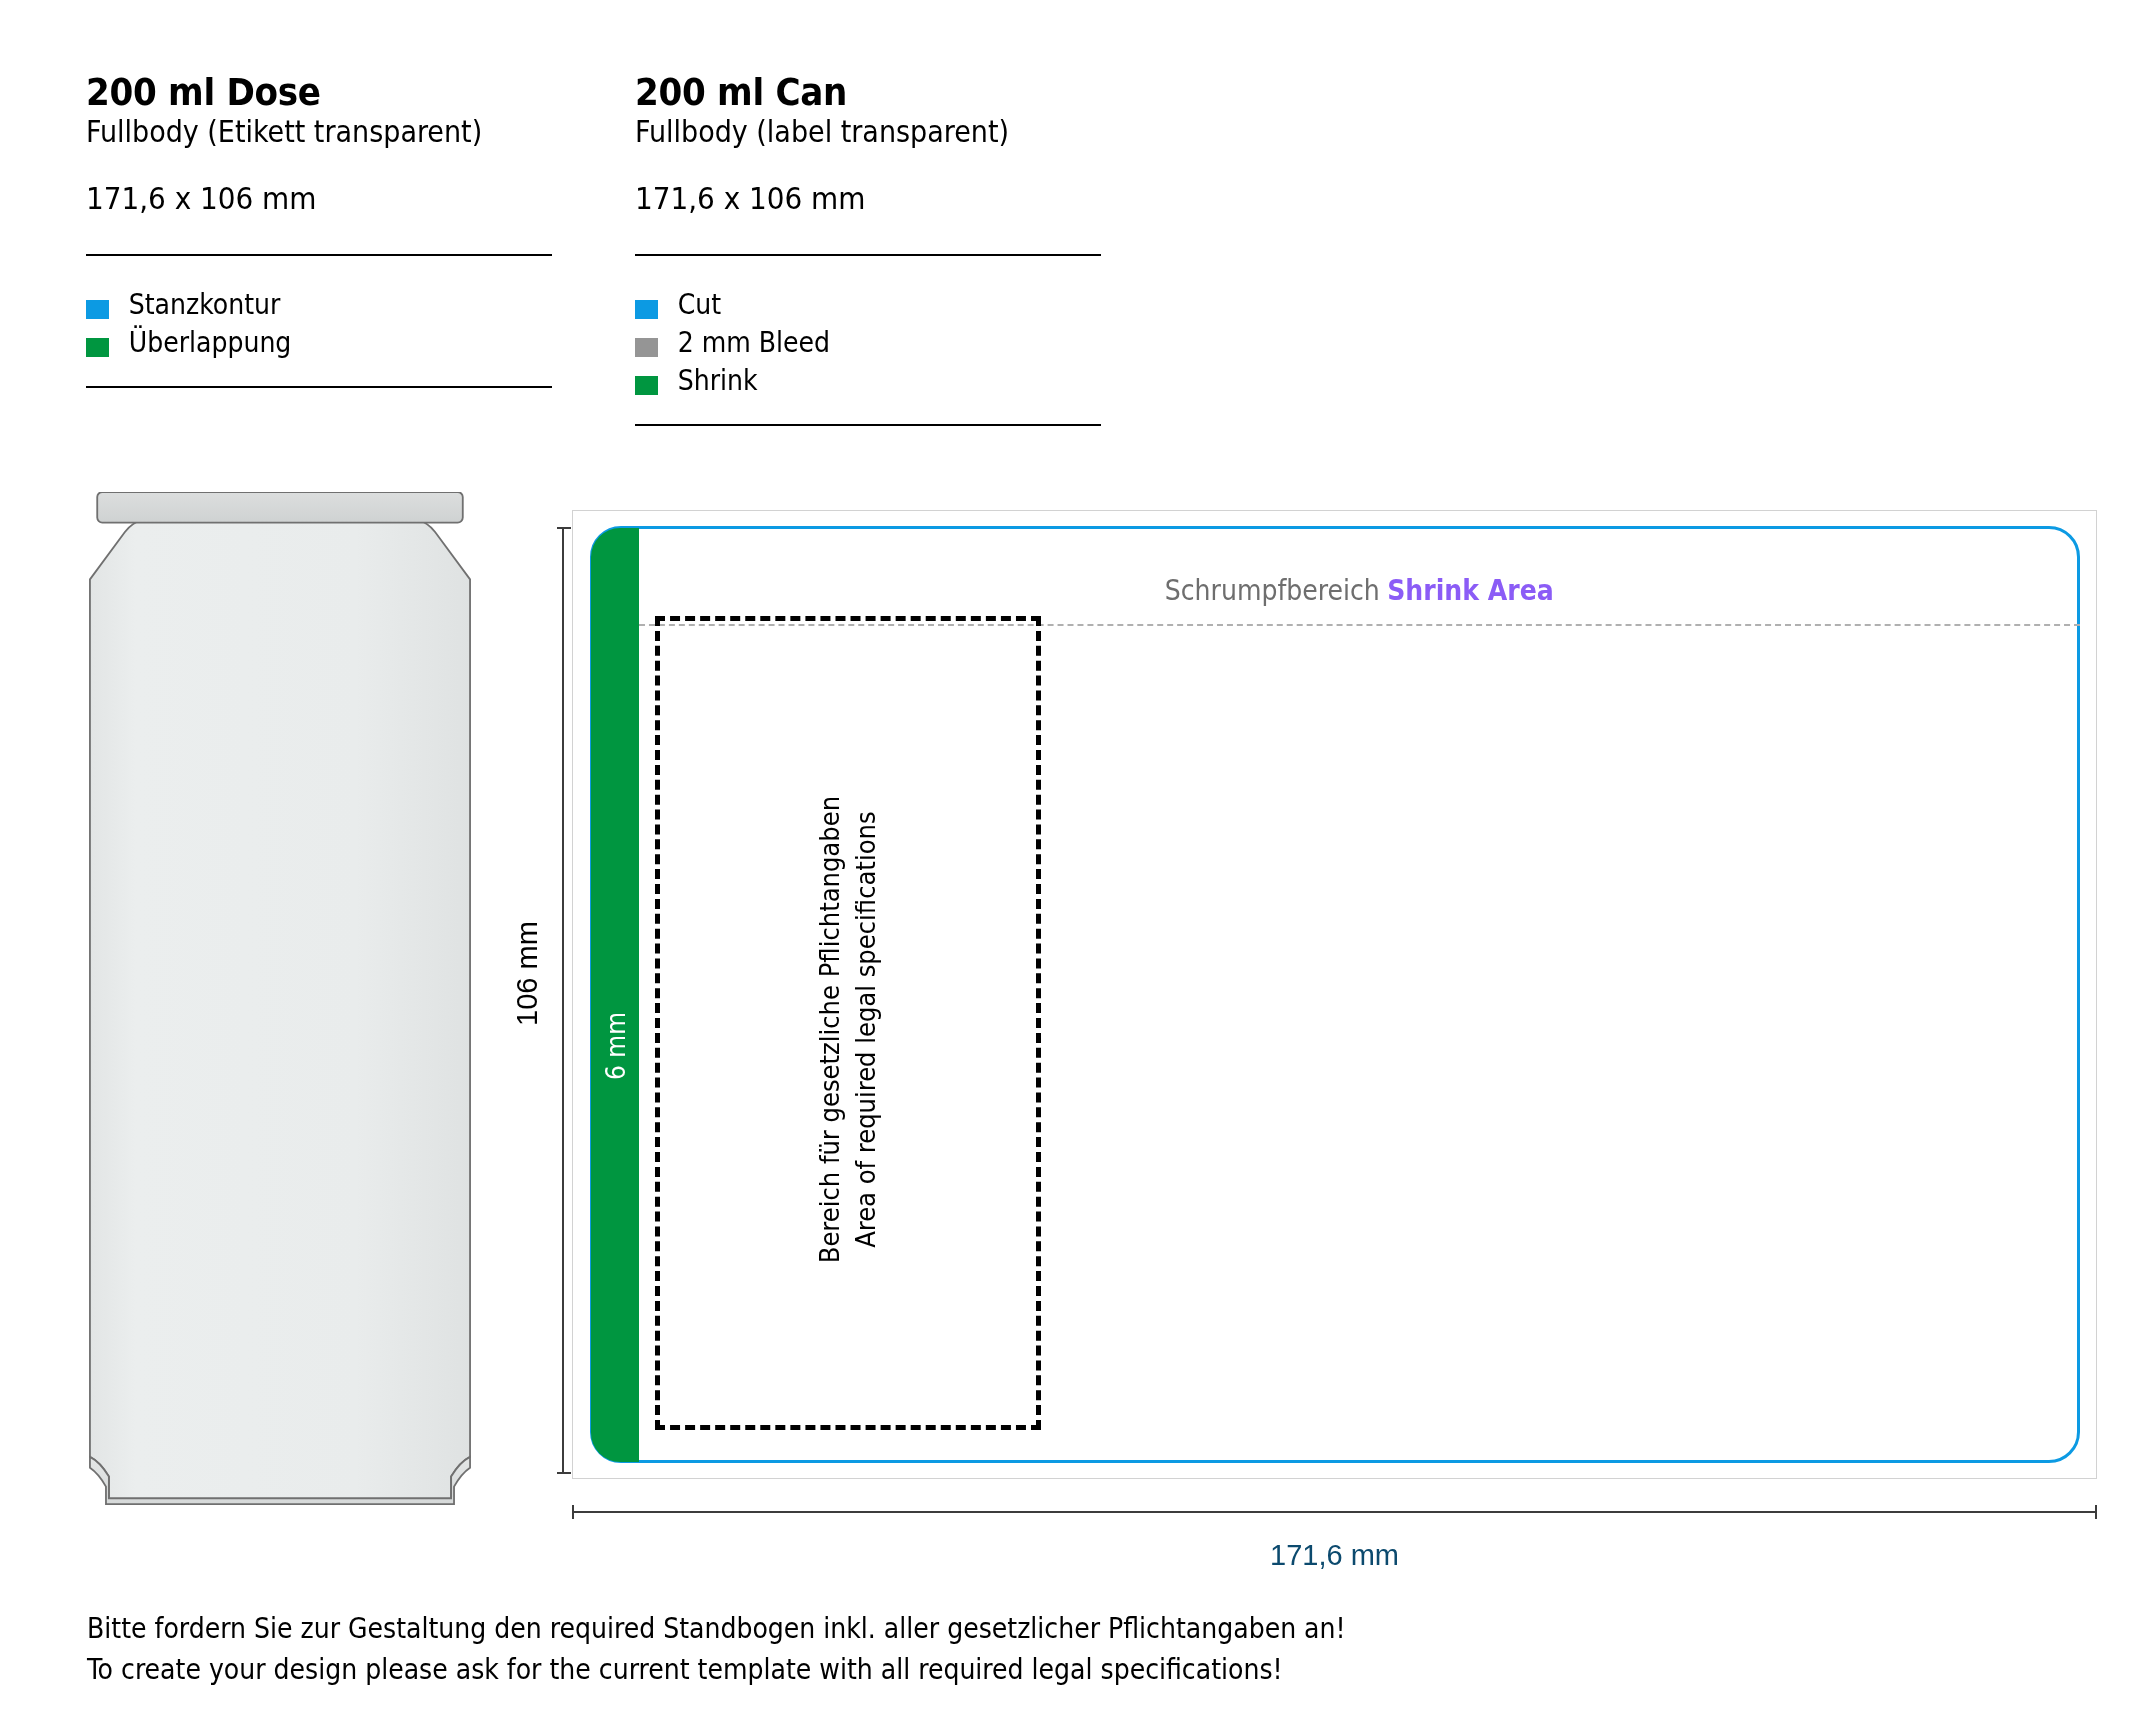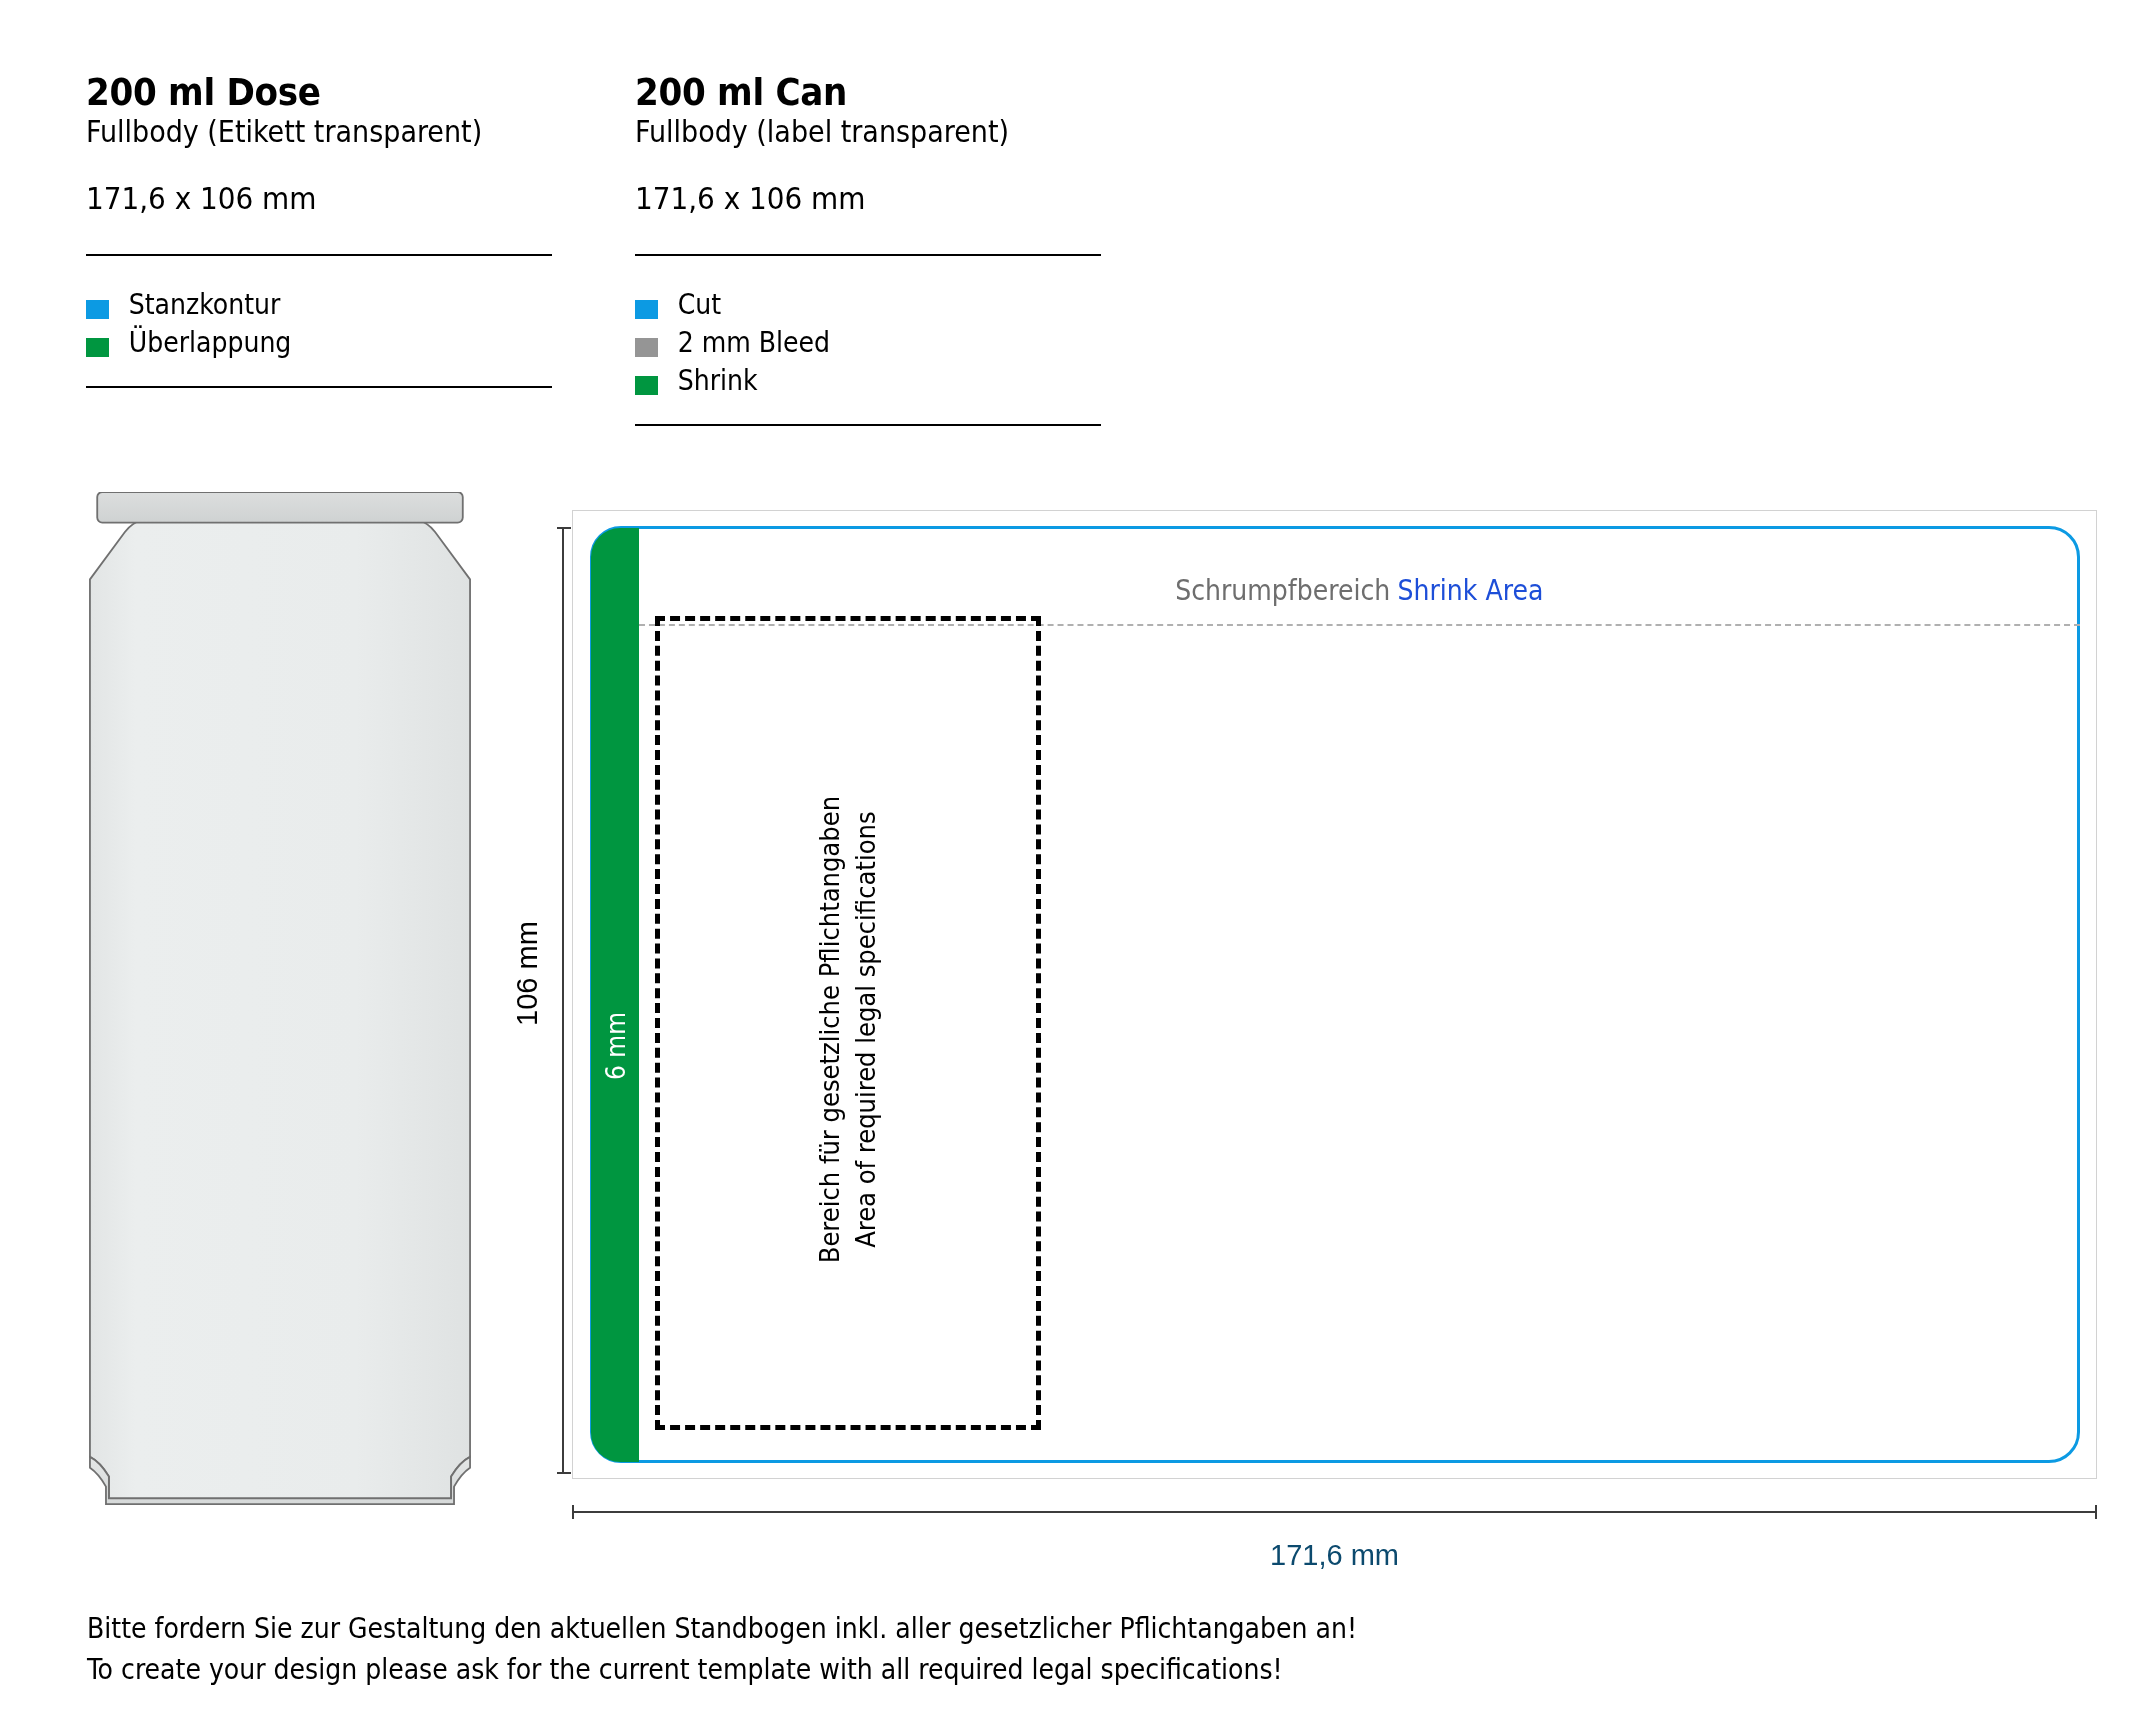--- a/index.html
+++ b/index.html
@@ -198,21 +198,21 @@
     left: 67px;
     right: 17.5px;
     top: 64px;
     text-align: center;
     font-family: "DejaVu Sans Condensed", "Liberation Sans Narrow", "Liberation Sans", sans-serif;
     font-stretch: condensed;
     font-size: 28px;
     white-space: nowrap;
   }
   #shrink-label .de { color: #6e6e6e; }
-  #shrink-label .en { color: #1d4ed8; margin-left: 7.3px; }
+  #shrink-label .en { color: #8b5cf6; margin-left: 7.3px; font-weight: bold; }
 
   
   #legal-box {
     position: absolute;
     left: 83px;
     top: 106px;
     width: 386px;
     height: 814px;
     border: 5.1px dashed #000000;
     box-sizing: border-box;
@@ -412,16 +412,16 @@
 </div>
 
 <div id="dim-horizontal">
   <div class="dim-line"></div>
   <div class="dim-cap left"></div>
   <div class="dim-cap right"></div>
   <div class="dim-text">171,6 mm</div>
 </div>
 
 <div id="footer">
-  <p>Bitte fordern Sie zur Gestaltung den aktuellen Standbogen inkl. aller gesetzlicher Pflichtangaben an!</p>
+  <p>Bitte fordern Sie zur Gestaltung den required Standbogen inkl. aller gesetzlicher Pflichtangaben an!</p>
   <p>To create your design please ask for the current template with all required legal specifications!</p>
 </div>
 
 
 </body></html>

